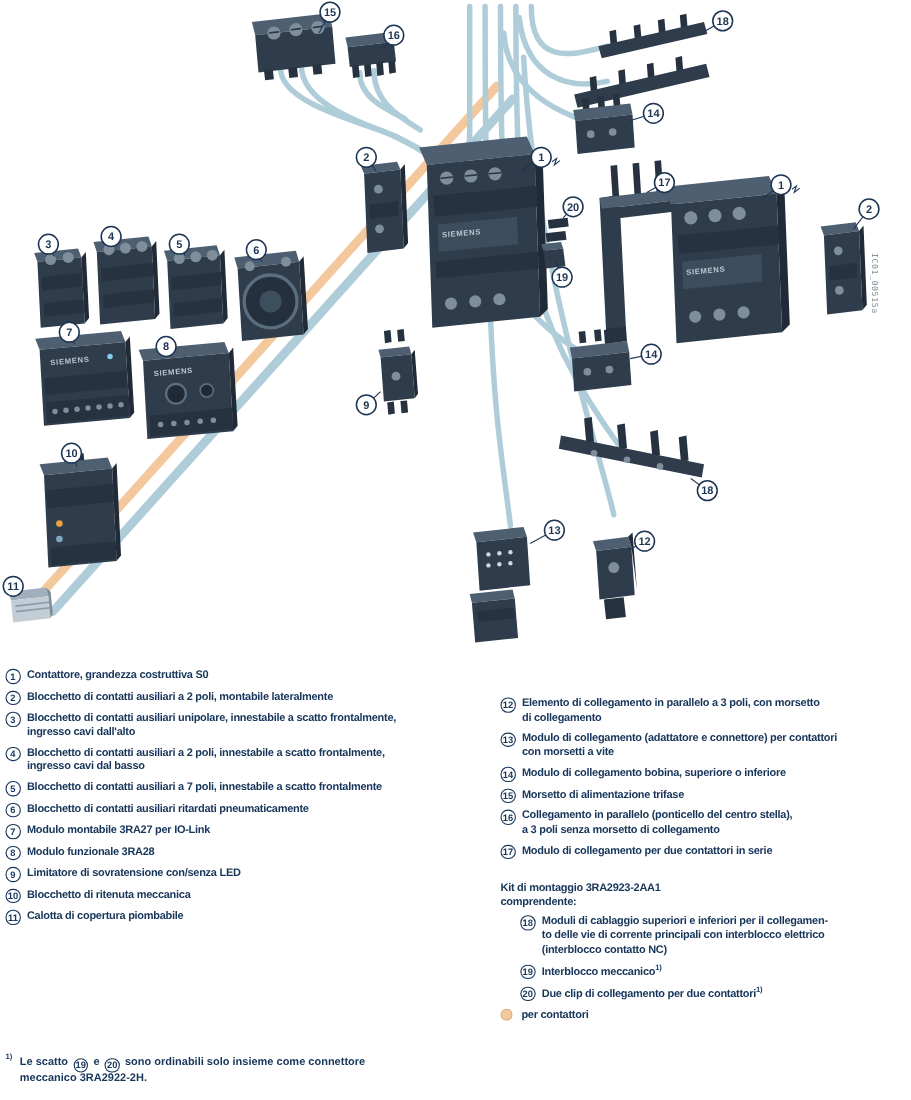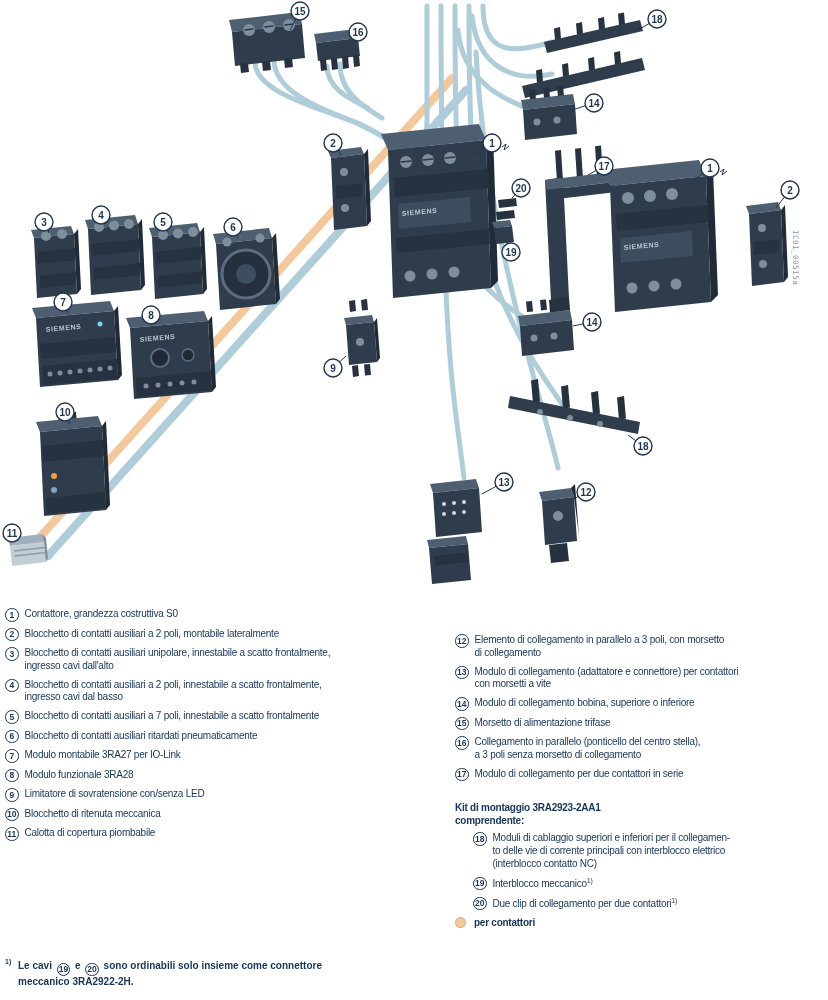--- a/index.html
+++ b/index.html
@@ -26,21 +26,21 @@
   .squig{stroke:#1d3552;fill:none;stroke-width:1}
 
   
   .legend{position:absolute;left:5px;top:608px;display:flex;color:#17355a}
   .leg-left{width:450px}
   .leg-right{width:373px;padding-top:26px}
   .leg-row{display:flex;align-items:flex-start;margin-bottom:6px}
   .circ{flex:0 0 auto;width:13.5px;height:13.5px;border:1.3px solid #17355a;border-radius:50%;
         font-size:8.5px;font-weight:700;display:inline-flex;align-items:center;justify-content:center;
         margin-right:6px;line-height:1;color:#17355a;background:#fff}
-  .leg-text{font-size:10px;font-weight:400;line-height:1.28;white-space:pre-line;letter-spacing:-.25px}
+  .leg-text{font-size:10px;font-weight:700;line-height:1.28;white-space:pre-line;letter-spacing:-.25px}
   .leg-text sup{font-size:7px;vertical-align:super}
   .kit{margin-top:20px}
   .kit-title{font-size:10px;font-weight:700;line-height:1.3;white-space:pre-line;margin-bottom:5px;letter-spacing:-.25px}
   .kit-items{padding-left:18px}
   .color-key{margin-top:4px}
   .key-row{display:flex;align-items:center;margin-bottom:8px}
   .key-dot{width:11px;height:11px;border-radius:50%;margin-right:8px;flex:0 0 auto;border:1px solid rgba(0,0,0,.12)}
   .key-label{font-size:10px;font-weight:700;letter-spacing:-.25px}
   .footnote{position:absolute;left:5px;top:960px;font-size:10px;font-weight:700;color:#17355a;padding-left:13px}
   .fsup{position:absolute;left:0;top:-2px;font-size:7px}
@@ -521,21 +521,21 @@
           <div class="key-row">
             <span class="key-dot" style="background: rgb(243, 200, 156);"></span>
             <span class="key-label">per contattori</span>
           </div>
         </div>
     </div>
   </div>
 
   <div class="footnote">
     <span class="fsup">1)</span>
-    <span>Le cavi</span>
+    <span>Le scatto</span>
     <span class="circ inline">19</span>
     <span>e</span>
     <span class="circ inline">20</span>
     <span class="fn-post">sono ordinabili solo insieme come connettore
 meccanico 3RA2922-2H.</span>
   </div>
 
 </div>
 
 </body></html>

